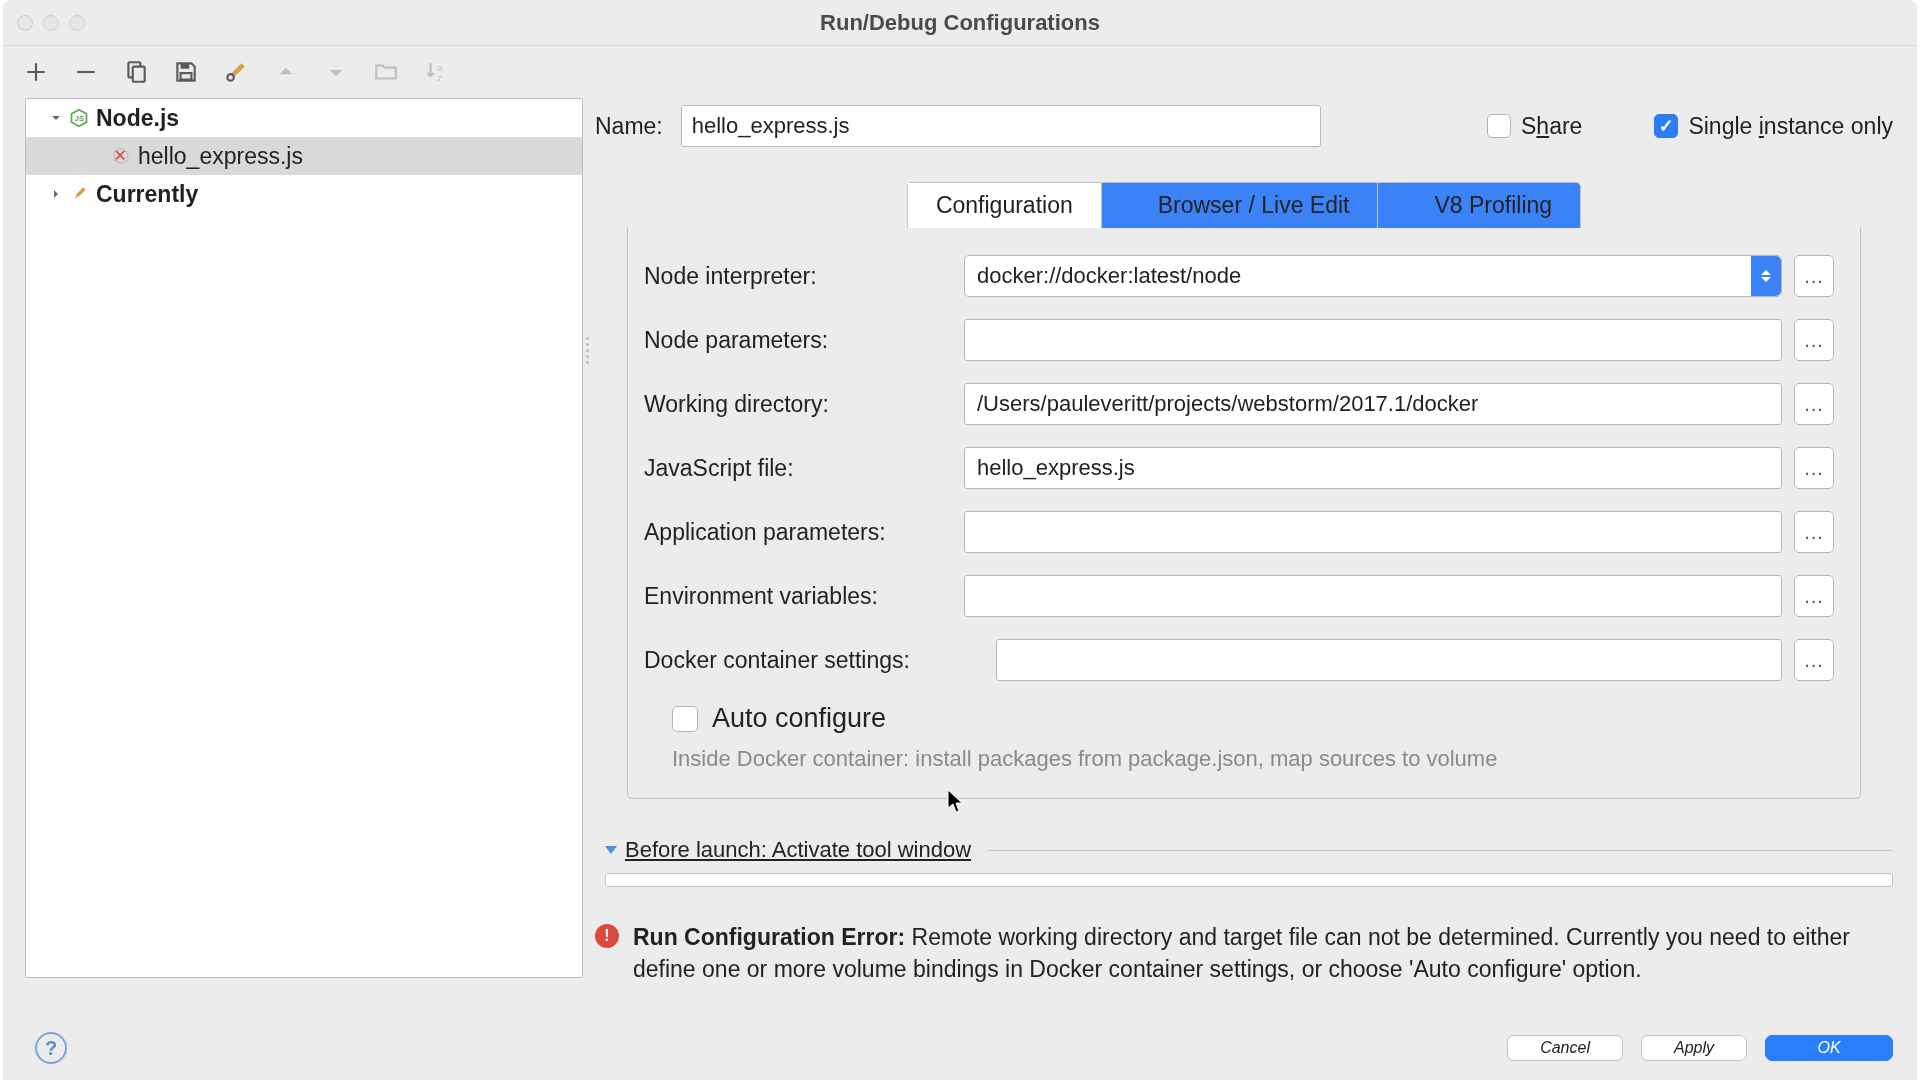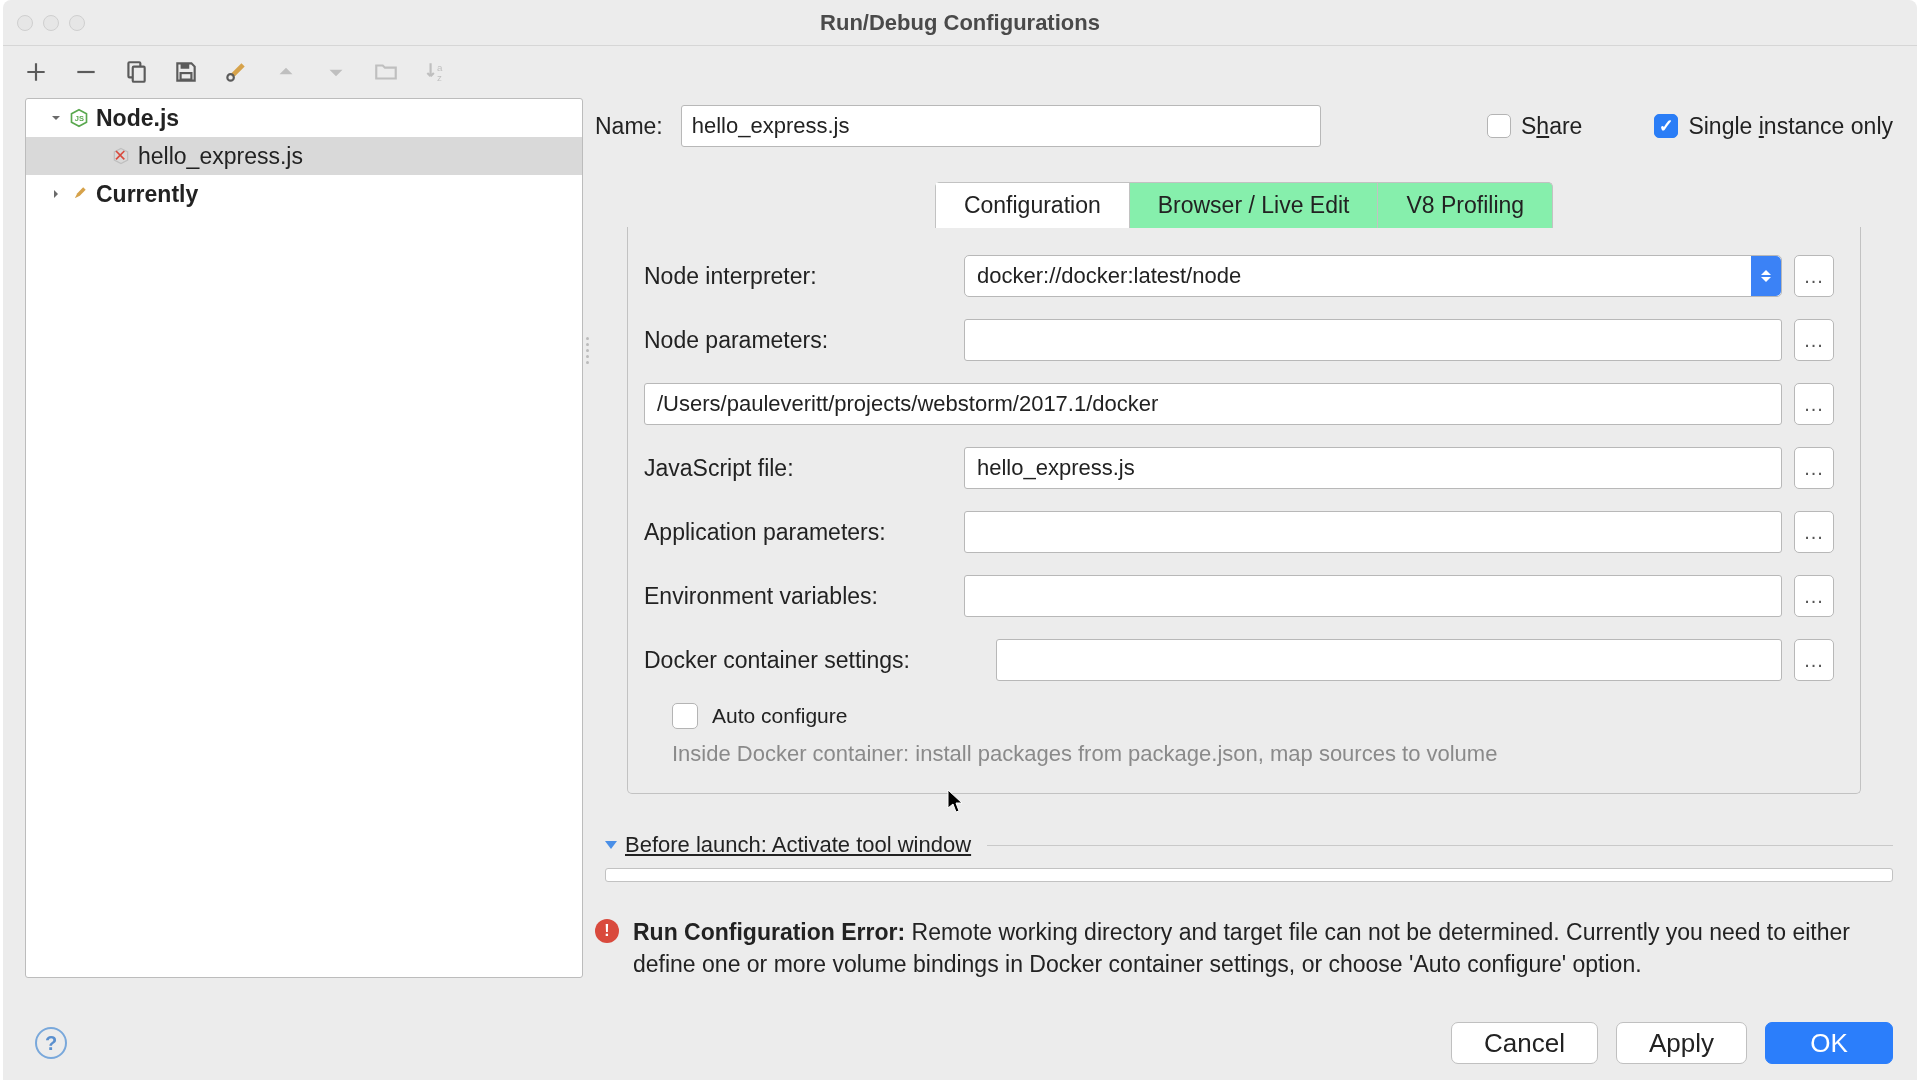--- a/index.html
+++ b/index.html
@@ -63,22 +63,23 @@
 }
 .chk.checked { background: #2a7df6; border-color: #2a7df6; }
 .chk.checked::after { content: "✓"; color: #fff; font-size: 18px; font-weight: 700; }
 .mnemonic { text-decoration: underline; }
 
 
 .tabs-wrap { margin: 26px 32px 0 32px; }
 .tabs {
   display: flex; justify-content: center;
   border: 1px solid #c2c2c2; border-bottom: none;
-  border-radius: 5px 5px 0 0; background: #86efac;
+  border-radius: 5px 5px 0 0; background: #3b82f6;
   height: 46px;
+  gap: 28px;
 }
 .tab {
   padding: 0 28px; display: flex; align-items: center; font-size: 23px; color: #222;
   border-right: 1px solid #c2c2c2; cursor: pointer;
 }
 .tab:last-child { border-right: none; }
 .tab.active { background: #fff; }
 
 
 .form-panel {
@@ -105,21 +106,21 @@
 .select-caret .tri { width: 0; height: 0; border-left: 5px solid transparent; border-right: 5px solid transparent; }
 .select-caret .tri.up { border-bottom: 5px solid #fff; }
 .select-caret .tri.down { border-top: 5px solid #fff; }
 .browse-btn {
   width: 40px; height: 42px; margin-left: 12px; background: #fff; border: 1px solid #b8b8b8; border-radius: 5px;
   display: flex; align-items: center; justify-content: center; font-size: 20px; color: #555; cursor: pointer;
   letter-spacing: 1px;
 }
 .sub-row { margin-left: 28px; display: flex; align-items: center; gap: 14px; margin-top: 6px; margin-bottom: 12px; }
 .sub-row .chk { width: 26px; height: 26px; }
-.sub-label { font-size: 21px; color: #222; }
+.sub-label { font-size: 27px; color: #222; }
 .hint { margin-left: 28px; font-size: 22px; color: #8a8a8a; }
 
 
 .before-launch { margin: 38px 0 0 0; padding: 0 0 0 10px; }
 .before-launch-header { display: flex; align-items: center; gap: 8px; font-size: 22px; color: #222; text-decoration: underline; }
 .disclose-tri { width: 0; height: 0; border-top: 6px solid transparent; border-bottom: 6px solid transparent; border-left: 0; }
 .disclose-tri.down { border-left: 0; border-top: 8px solid #4a8fe7; border-right: 6px solid transparent; border-left: 6px solid transparent; border-bottom: none; }
 .before-launch-box { margin-top: 10px; height: 14px; background: #fff; border: 1px solid #c2c2c2; border-radius: 3px; }
 
 
@@ -132,23 +133,23 @@
 .error-text b { font-weight: 700; }
 
 
 .footer { position: absolute; bottom: 16px; left: 0; right: 24px; display: flex; align-items: center; }
 .help-btn {
   width: 32px; height: 32px; border-radius: 50%; border: 2px solid #79a8db; color: #5a8fce;
   display: flex; align-items: center; justify-content: center; font-size: 20px; font-weight: 700; margin-left: 32px; cursor: pointer;
 }
 .footer-spacer { flex: 1; }
 .btn {
-  height: 42px; padding: 0 32px; background: #fff; border: 1px solid #c0c0c0; border-radius: 7px;
-  font-size: 26px; color: #222; cursor: pointer; margin-left: 18px;
-  display: inline-flex; align-items: center; justify-content: center;
+  height: 26px; padding: 0 32px; background: #fff; border: 1px solid #c0c0c0; border-radius: 7px;
+  font-size: 16px; color: #222; cursor: pointer; margin-left: 18px;
+  display: inline-flex; align-items: center; justify-content: center; font-style: italic;
 }
 .btn.primary { background: #2b7efb; border-color: #2b7efb; color: #fff; min-width: 128px; font-weight: 500; }
 
 
 .cursor { position: absolute; left: 944px; top: 789px; width: 18px; height: 26px; }
 .cursor svg { width: 18px; height: 26px; }
 
 .gutter { position: absolute; left: 580px; top: 320px; width: 8px; height: 60px; display:flex; flex-direction:column; justify-content:center; align-items:center; gap:3px;}
 .gutter .dot{width:3px;height:3px;background:#bbb;border-radius:50%;}
 </style>
@@ -312,20 +313,21 @@
             <div class="browse-btn">...</div>
           </div>
 
           <div class="form-row">
             <div class="form-label">Node parameters:</div>
             <input class="text-input" value="" style="">
             <div class="browse-btn">...</div>
           </div>
 
           <div class="form-row">
+            <div class="form-label">Working directory:</div>
             <input class="text-input" value="/Users/pauleveritt/projects/webstorm/2017.1/docker" style="">
             <div class="browse-btn">...</div>
           </div>
 
           <div class="form-row">
             <div class="form-label">JavaScript file:</div>
             <input class="text-input" value="hello_express.js" style="">
             <div class="browse-btn">...</div>
           </div>
 

